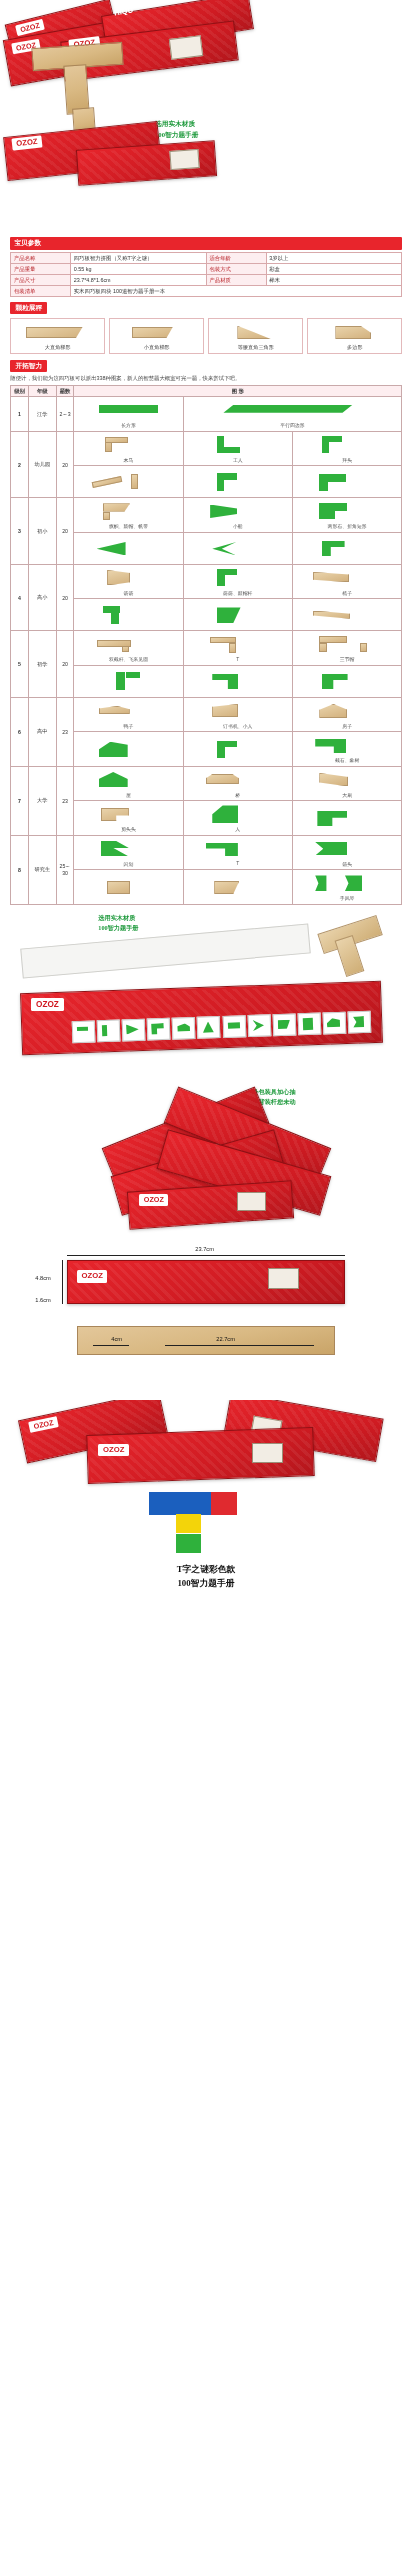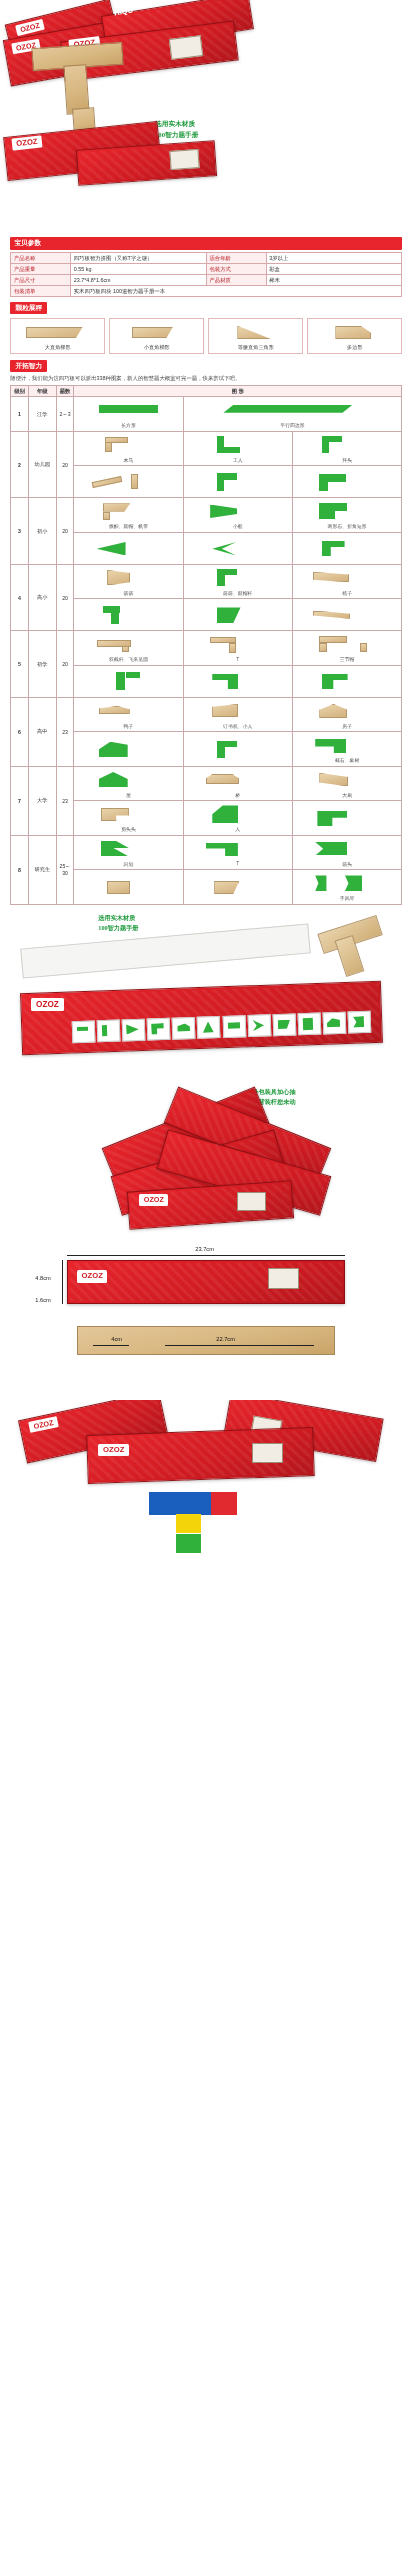--- a/index.html
+++ b/index.html
@@ -704,15 +704,19 @@
       </div>
     <div class="ozoz" style="left:88px; top:44px; width:31px; height:12.4px; line-height:12.4px; font-size:7.7px;">OZOZ</div>
     <div class="win" style="left:242px; top:43px; width:31px; height:20.6px;"></div>
 
     <div class="bar-blue" style="left:139px; top:92px; width:62px; height:23px;"></div>
     <div class="bar-red" style="left:201px; top:92px; width:26px;  height:23px;"></div>
     <div class="bar-yel" style="left:166px; top:114px; width:25px;  height:19.6px;"></div>
     <div class="bar-grn" style="left:166px; top:134px; width:25px;  height:19.6px;"></div>
   </div>
 
+  <div class="final-cap">
+    <div>T字之谜彩色款</div>
+    <div>100智力题手册</div>
+  </div>
 
 </div>
 
 
 </body></html>

